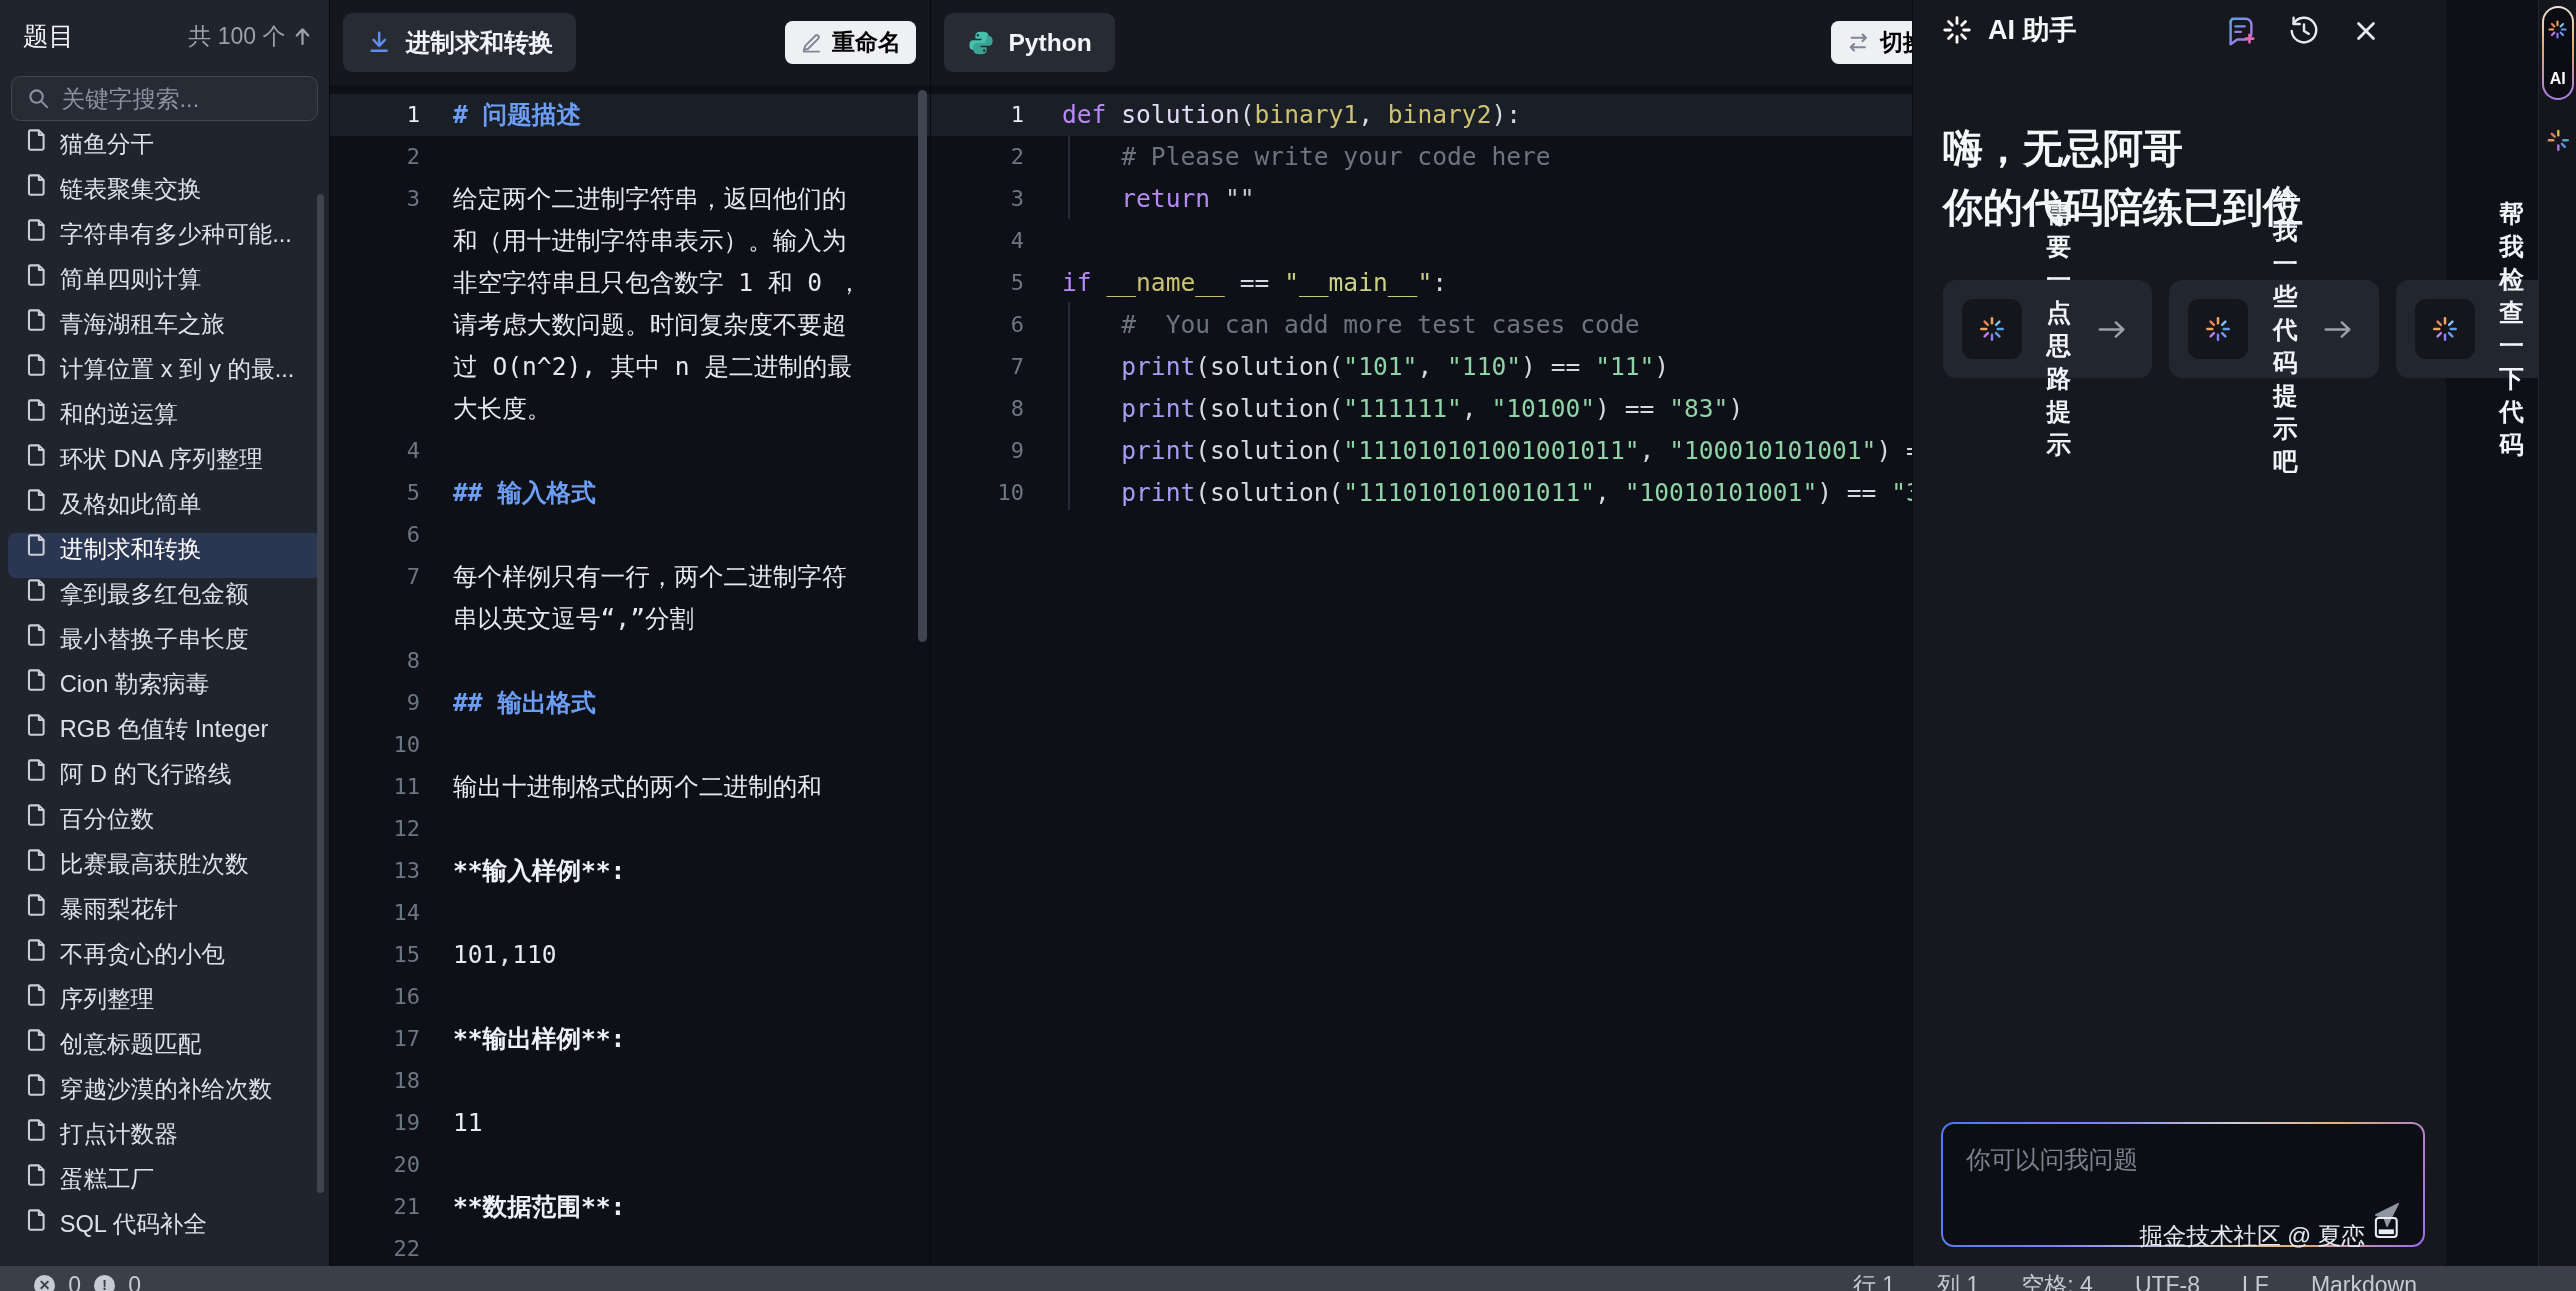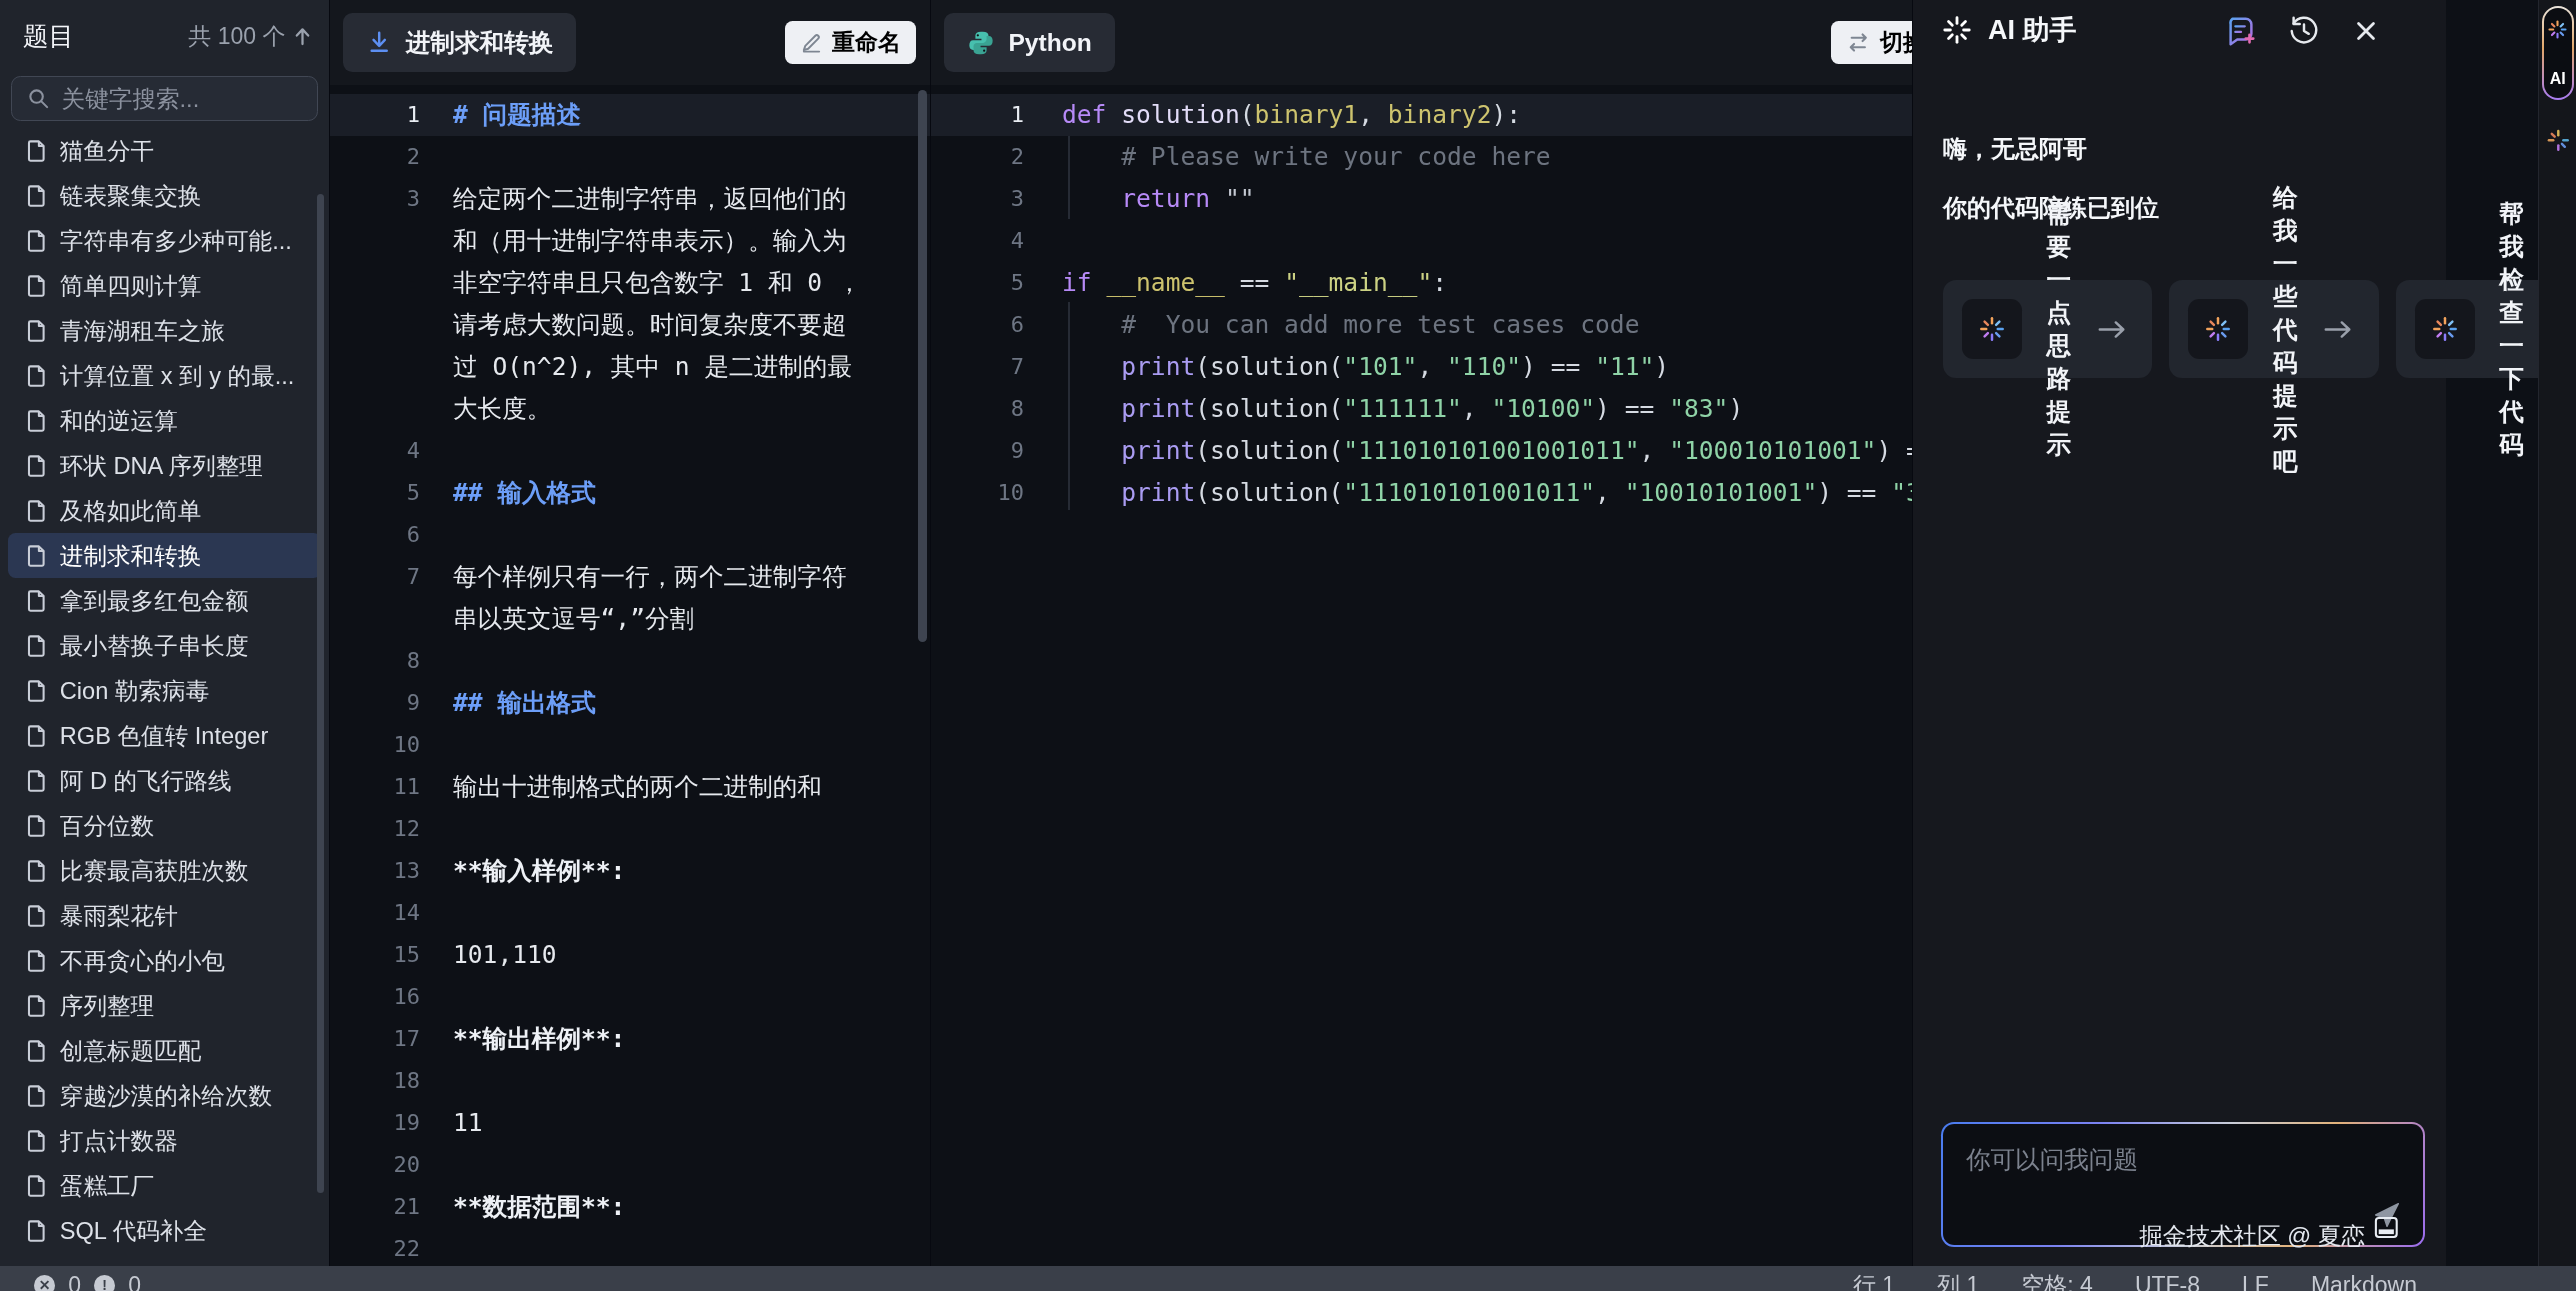--- a/index.html
+++ b/index.html
@@ -10,21 +10,21 @@
   }
   
   .sidebar{position:absolute;left:0;top:0;width:329px;height:1292px;background:#20242c;}
   .sb-head{display:flex;align-items:center;padding:19px 17px 0 23px;}
   .sb-title{color:#f2f4f8;font-size:25.5px;font-weight:normal;flex:1;}
   .sb-count{color:#9aa1ad;font-size:23px;display:flex;align-items:center;gap:7.6px;}
   .search{position:absolute;left:11.3px;right:11.3px;top:76px;height:45px;background:#262b35;
     border:0.9px solid #414754;border-radius:9.4px;display:flex;align-items:center;gap:11.3px;
     padding:0 15px;color:#8b919e;font-size:23.6px;box-sizing:border-box;}
   .sb-list{position:absolute;top:128px;left:0;right:0;bottom:0;overflow:hidden;}
-  .sb-item{height:45px;display:flex;align-items:center;gap:13.2px;padding:0 9.4px 0 19px;
+  .sb-item{height:45px;display:flex;align-items:flex-start;gap:13.2px;padding:0 9.4px 0 19px;
     margin:0 7.6px;border-radius:7.6px;color:#dde1e8;font-size:23.6px;white-space:nowrap;overflow:hidden;}
   .sb-item.selected{background:#2b3752;color:#ffffff;}
   .sb-item .lbl{overflow:hidden;}
   .sb-scroll{position:absolute;right:4.7px;top:194px;width:7.6px;height:999px;background:#3e4450;border-radius:3.8px;}
   
   .panel{position:absolute;top:0;height:1292px;background:#0d1016;border-left:1.9px solid #070910;}
   .panel.problem{left:329px;width:602px;box-sizing:border-box;}
   .panel.code{left:930px;width:1072px;box-sizing:border-box;}
   .phead{position:absolute;top:0;left:0;right:0;height:85px;background:#14171d;}
   .ptab{position:absolute;left:13.2px;top:13.2px;height:59px;background:#272b34;border-radius:9.4px;
@@ -45,21 +45,21 @@
   .tk-kw{color:#b78af7}.tk-fn{color:#e2dcf7}.tk-pr{color:#cdc36e}.tk-cm{color:#6d7480}
   .tk-str{color:#8fd3a7}.tk-sy{color:#ccd284}.tk-pl{color:#d5dae2}.tk-fc{color:#aa9cf2}.tk-gs{color:#c4c9d2}
   .iguide{position:absolute;width:1.9px;background:#262b35;left:137px;}
   .pscroll{position:absolute;right:3.8px;top:90px;width:9.4px;height:552px;background:#3e4450;border-radius:4.7px;}
   
   .ai{position:absolute;left:1912px;top:0;width:534px;height:1292px;background:#16181e;border-left:1.9px solid #070910;box-sizing:border-box;}
   .ai-head{position:absolute;top:0;left:0;right:0;height:60px;display:flex;align-items:center;padding-left:28px;}
   .ai-title{color:#f5f7fa;font-size:27px;font-weight:bold;margin-left:15px;}
   .ai-icons{position:absolute;right:62px;top:13.2px;display:flex;gap:26.4px;align-items:center;}
   .ai-icons .ibtn{width:36px;height:36px;display:flex;align-items:center;justify-content:center;}
-  .greet{position:absolute;left:30px;top:119px;font-size:24px;font-weight:bold;color:#f5f7fa;line-height:59px;}
+  .greet{position:absolute;left:30px;top:119px;font-size:40px;font-weight:bold;color:#f5f7fa;line-height:59px;}
   .cards{position:absolute;left:30px;right:23px;top:280px;display:flex;flex-direction:row;gap:17px;}
   .card{height:98px;background:#22262e;border-radius:13.2px;display:flex;align-items:center;padding:0 24.6px 0 19px;gap:24.6px;}
   .card .tile{width:60px;height:60px;background:#14161c;border-radius:11.3px;flex:none;
     display:flex;align-items:center;justify-content:center;}
   .card .clabel{flex:1;color:#f2f4f8;font-size:24.6px;font-weight:bold;}
   .ask{position:absolute;left:28px;right:21px;top:1122px;height:125px;border-radius:13.2px;padding:1.9px;box-sizing:border-box;
     background:linear-gradient(110deg,#4a7cf0,#7b82f2 30%,#c9cdd8 55%,#e2b27a 75%,#9a6cf0);}
   .ask-in{width:100%;height:100%;border-radius:11.3px;background:#0c0e13;box-sizing:border-box;
     padding:19px 23px;color:#7c828e;font-size:24.6px;position:relative;}
   .send{position:absolute;right:19px;bottom:13.2px;}

